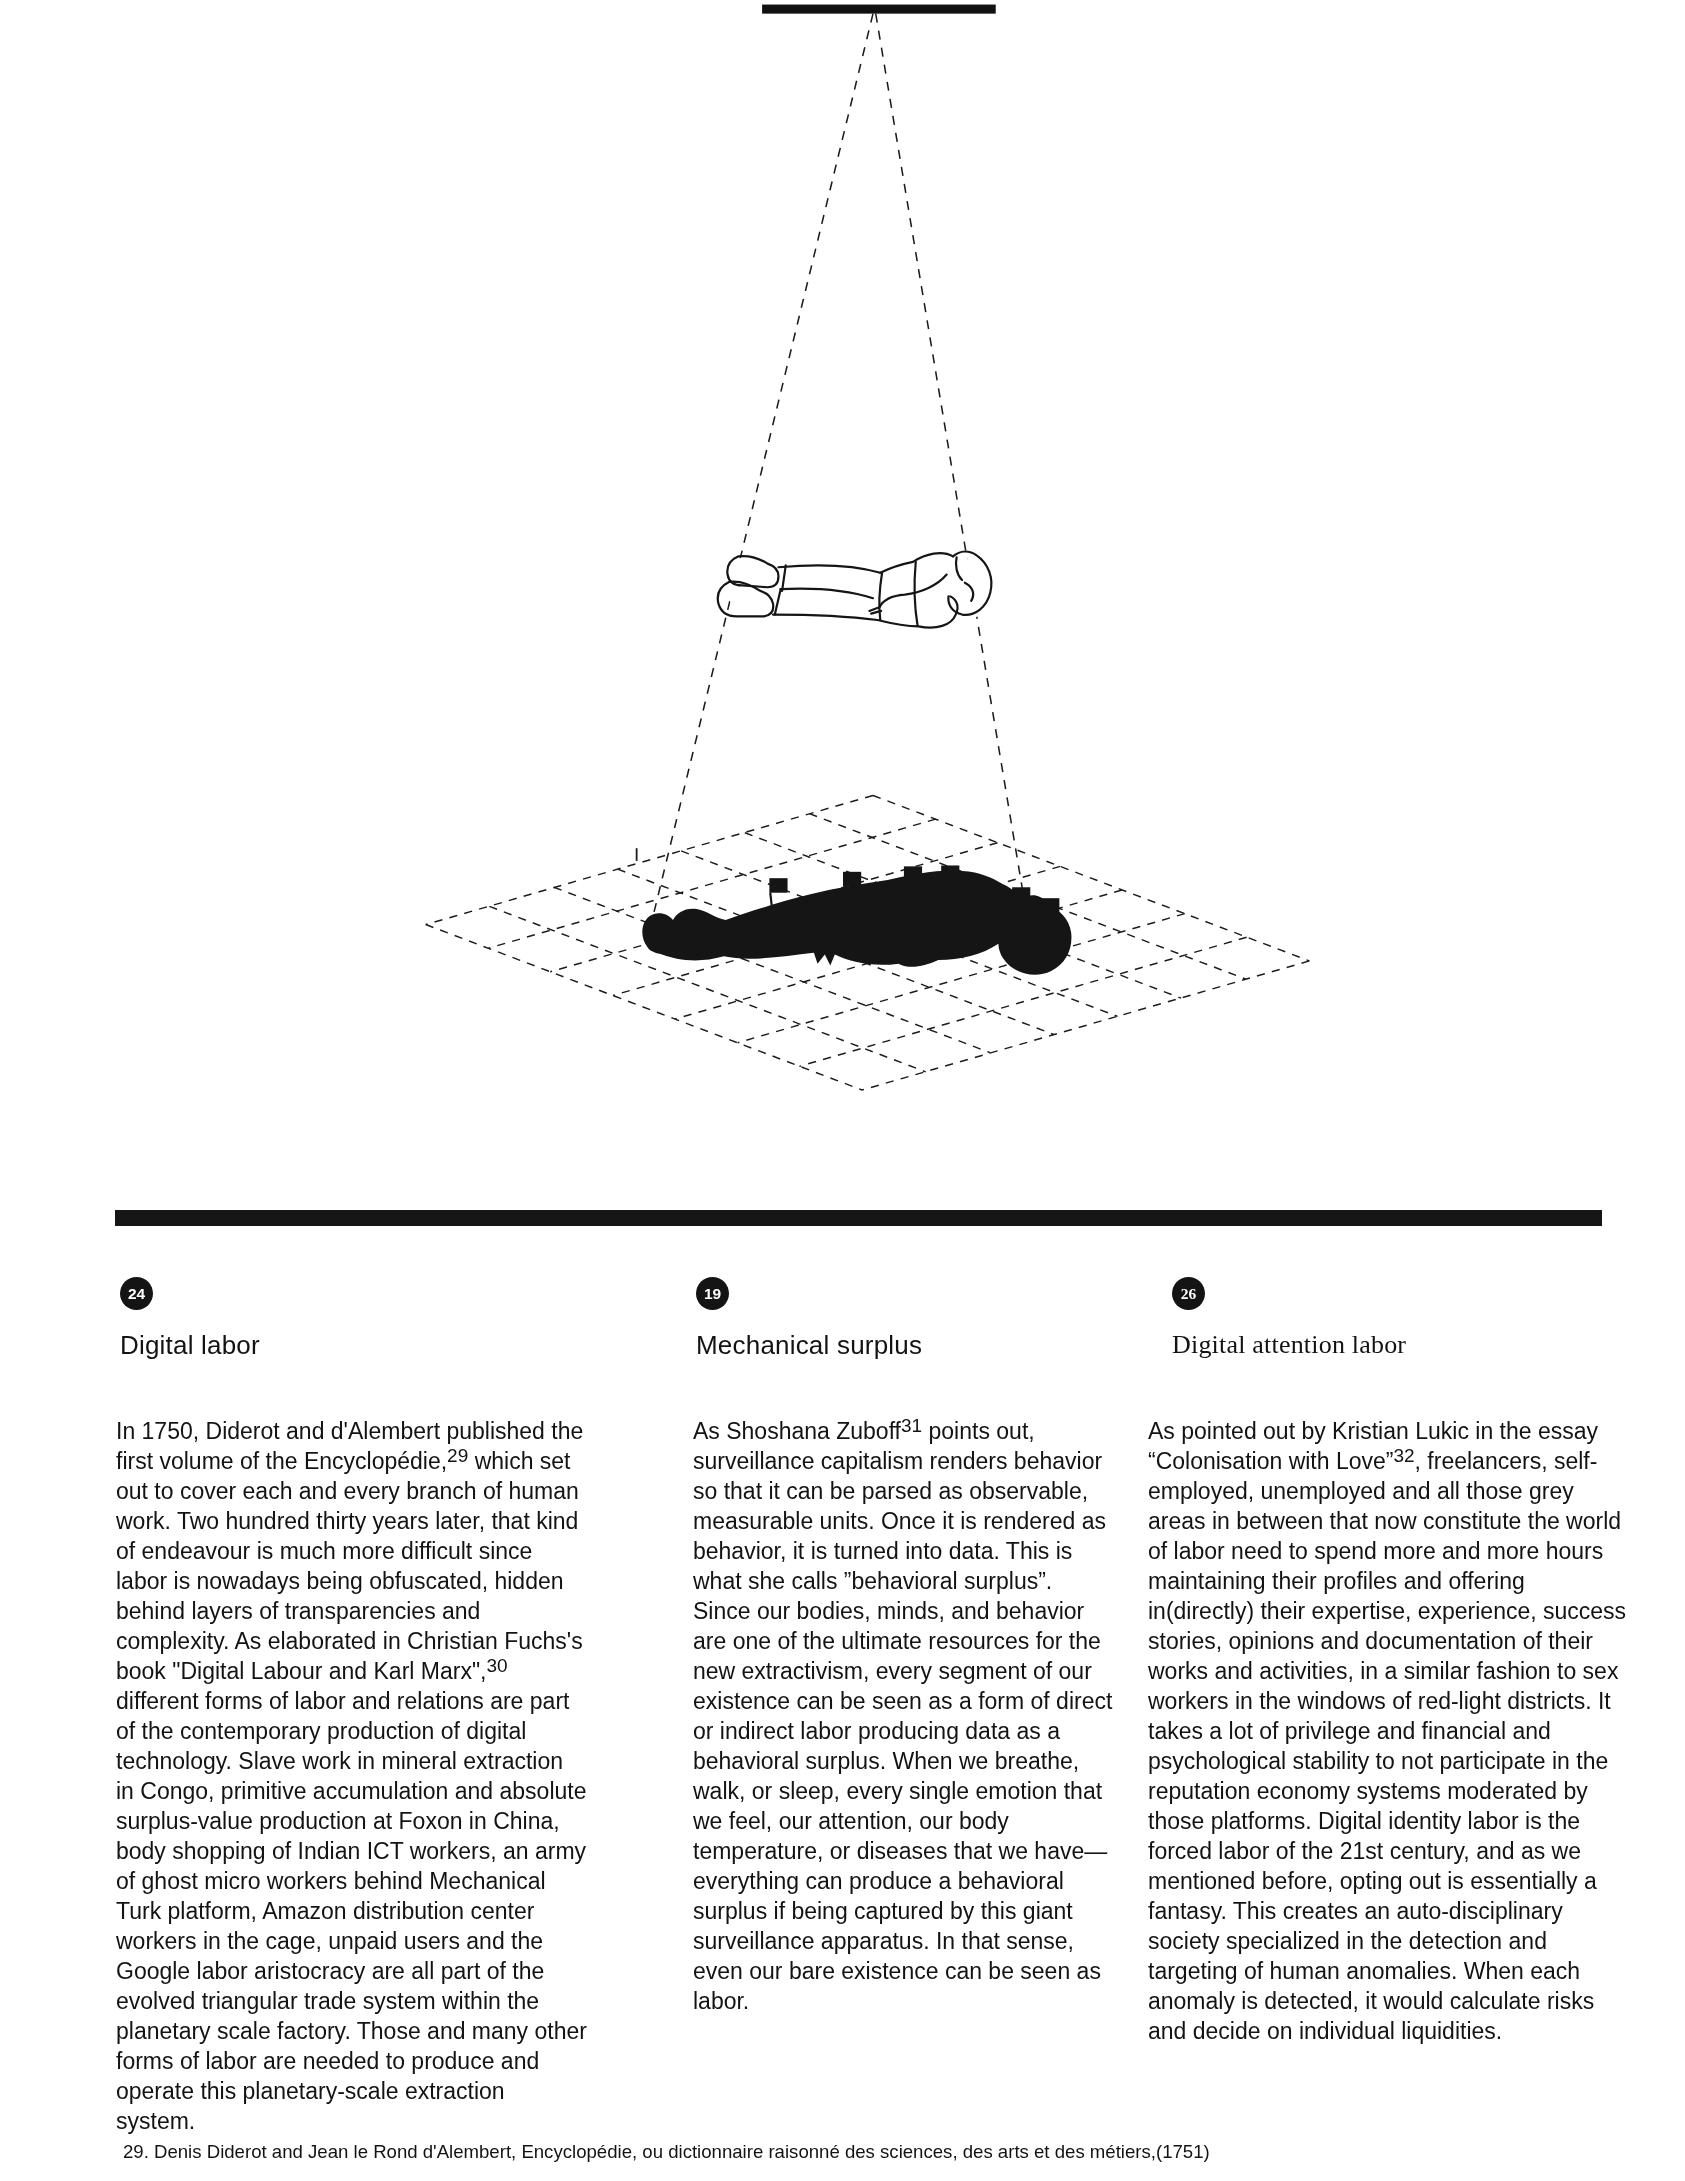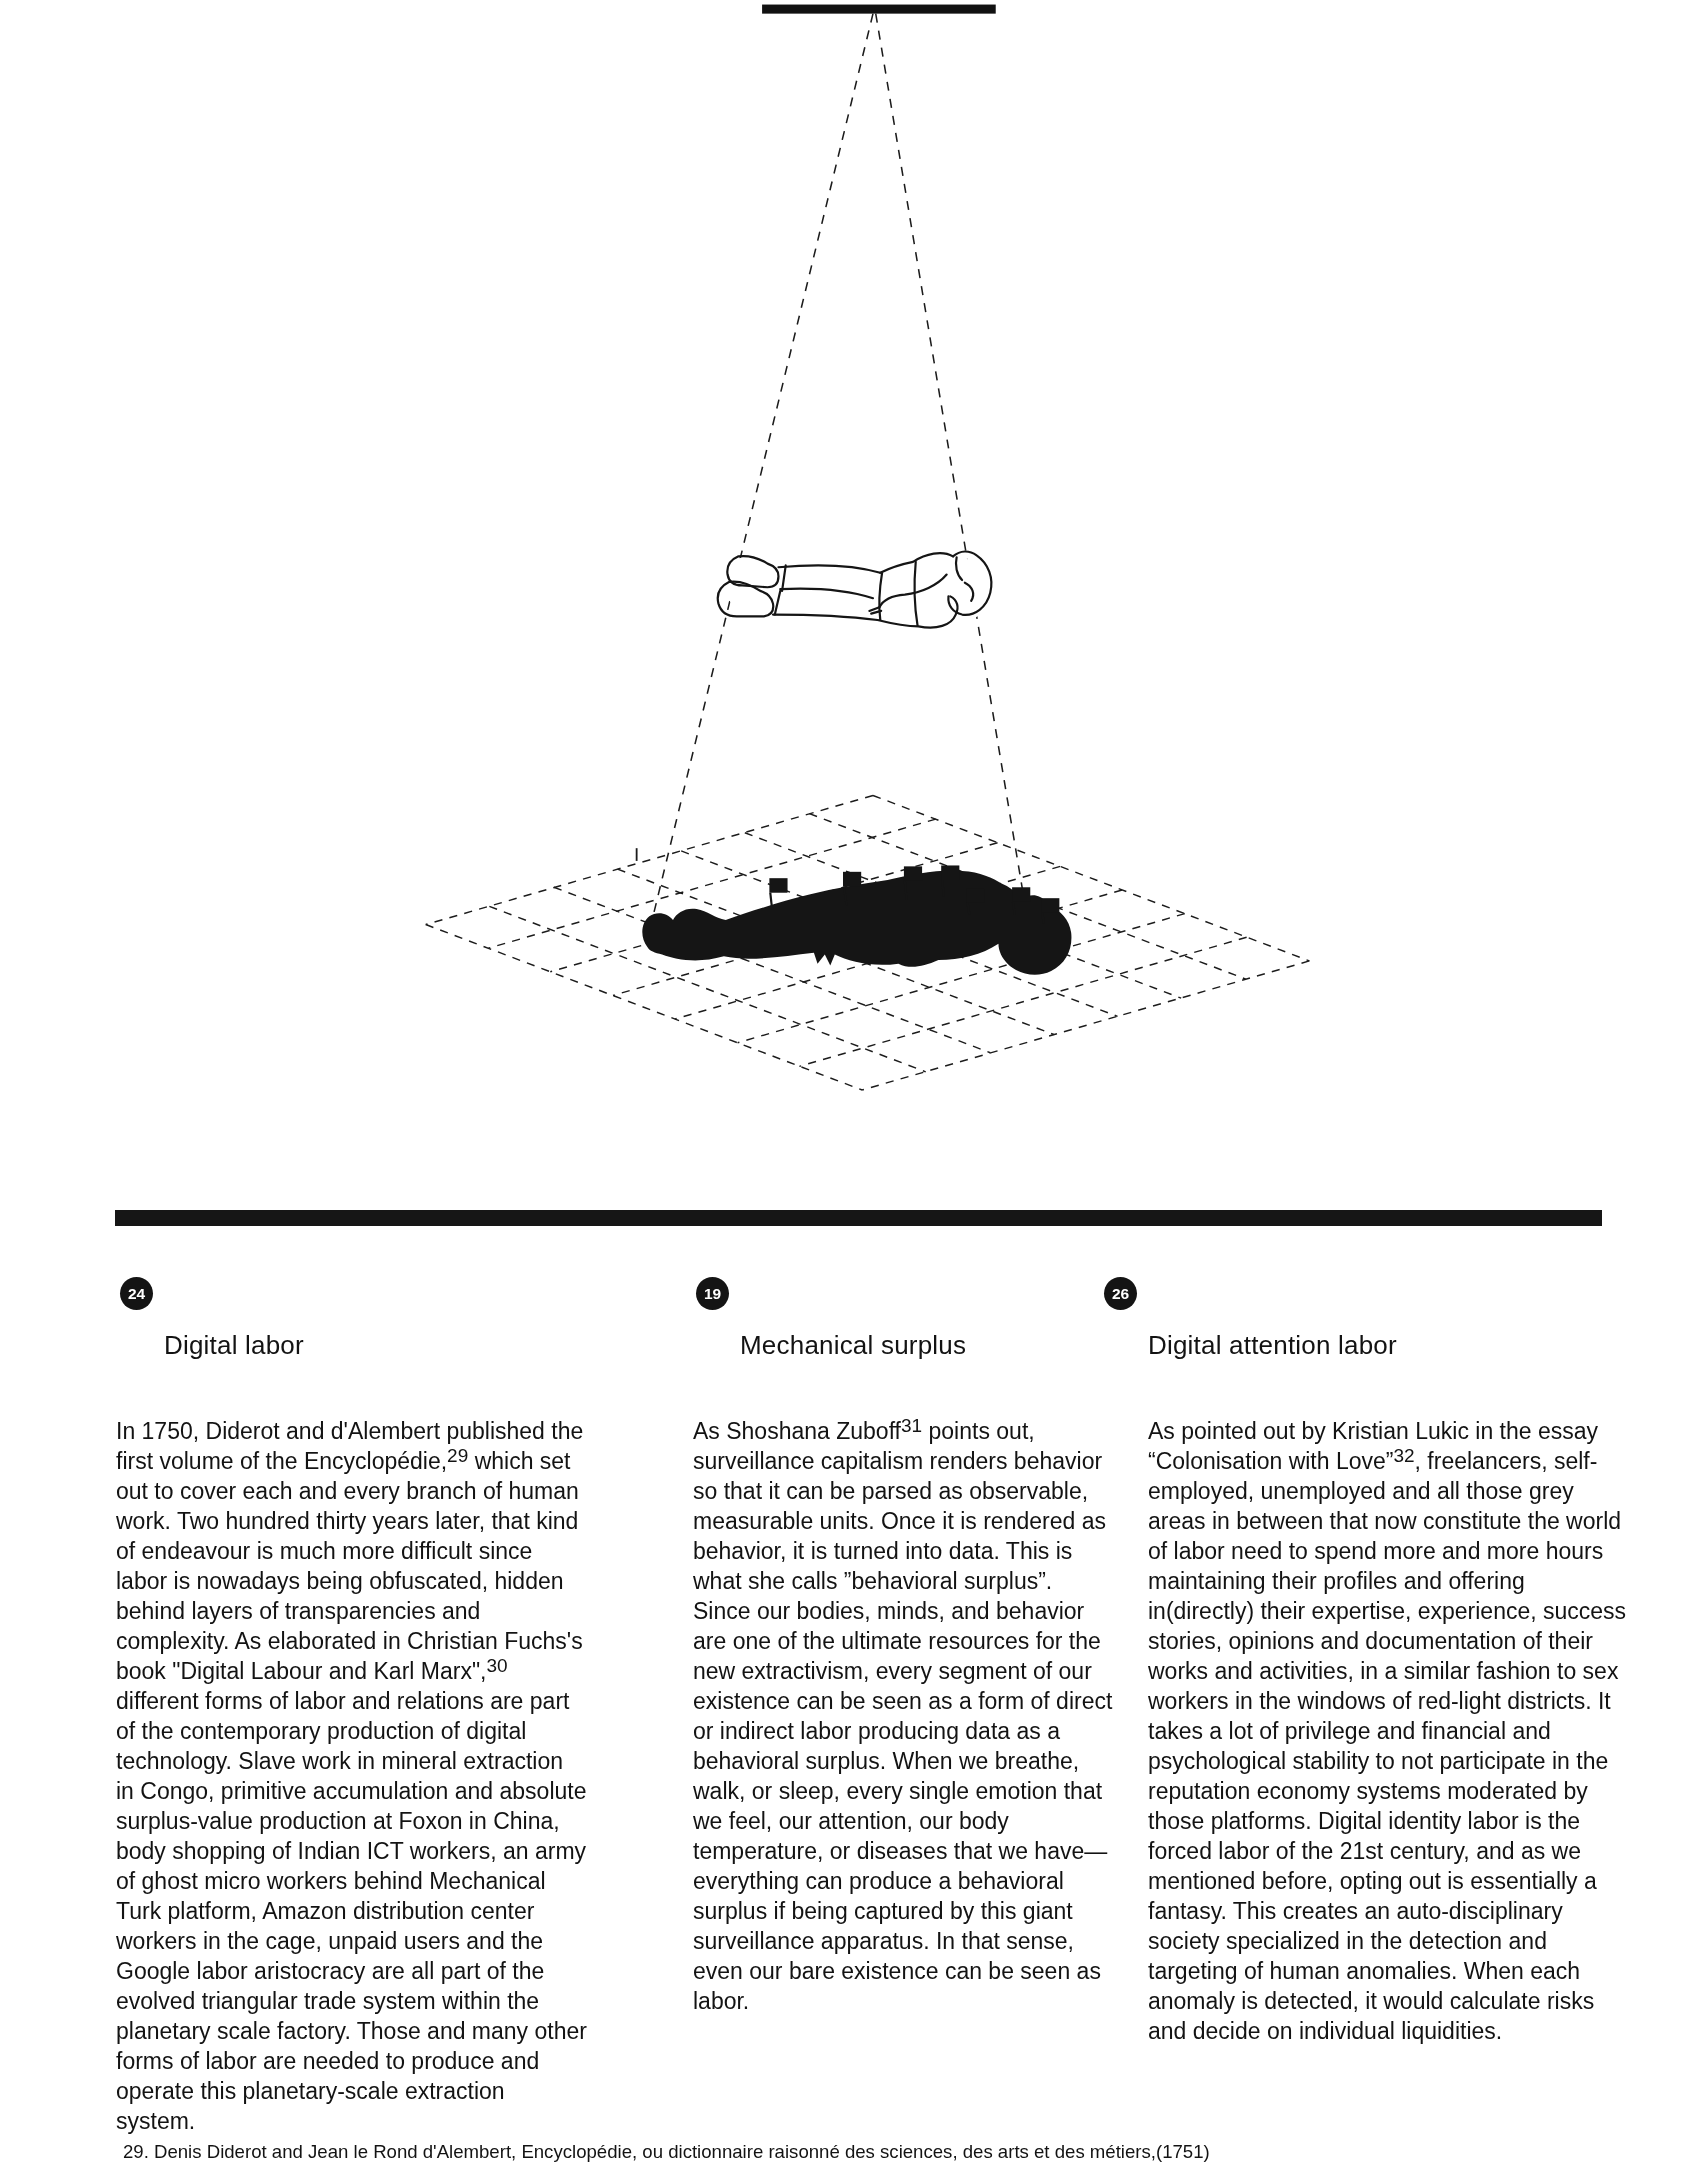--- a/index.html
+++ b/index.html
@@ -16,29 +16,29 @@
   .divider {
     position:absolute; left:115px; top:1210px;
     width:1487px; height:15.5px; background:#161616;
   }
   .section-head {
     position:absolute; top:1277px;
     display:flex; gap:20px;flex-direction:column;
   }
   .head-1 { left:120px; }
   .head-2 { left:696px; }
-  .head-3 { left:1104px; }
+  .head-3 { left:1172px;font-family:Liberation Serif, serif; }
   .badge {
     width:33px; height:33px; border-radius:50%;
     background:#141414; color:#ffffff;
     font-size:15.5px; font-weight:bold;
     display:flex; align-items:center; justify-content:center;
     flex:0 0 auto;
   }
-  .section-title { font-size:26px; letter-spacing:0.2px; white-space:nowrap;margin-left:44px; }
+  .section-title { font-size:26px; letter-spacing:0.2px; white-space:nowrap; }
   .col {
     position:absolute; top:1416px;
     font-size:23px; line-height:30px;
     text-align:left;
   }
   .col-1 { left:116px;  width:471px; }
   .col-2 { left:693px;  width:420px; }
   .col-3 { left:1148px; width:482px; }
   .col sup { font-size:19px; line-height:0; vertical-align:7.3px; }
   .footnotes {

